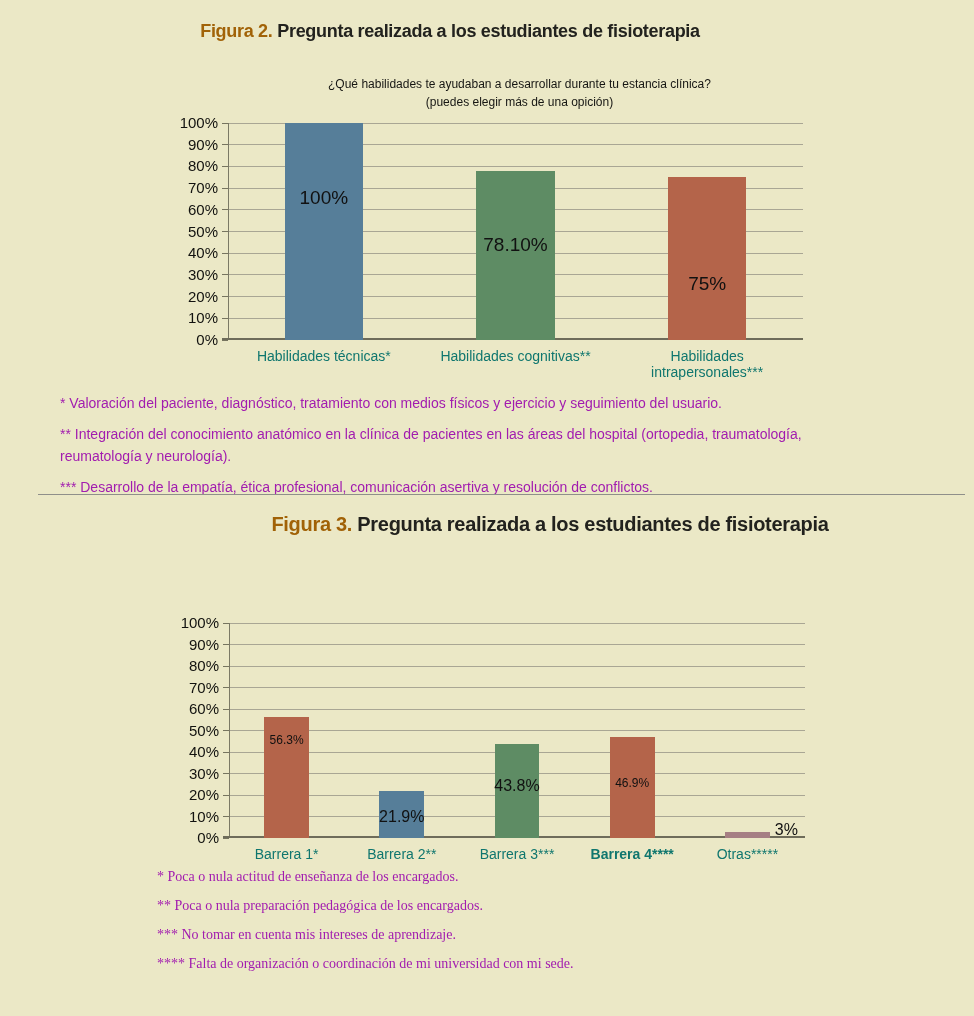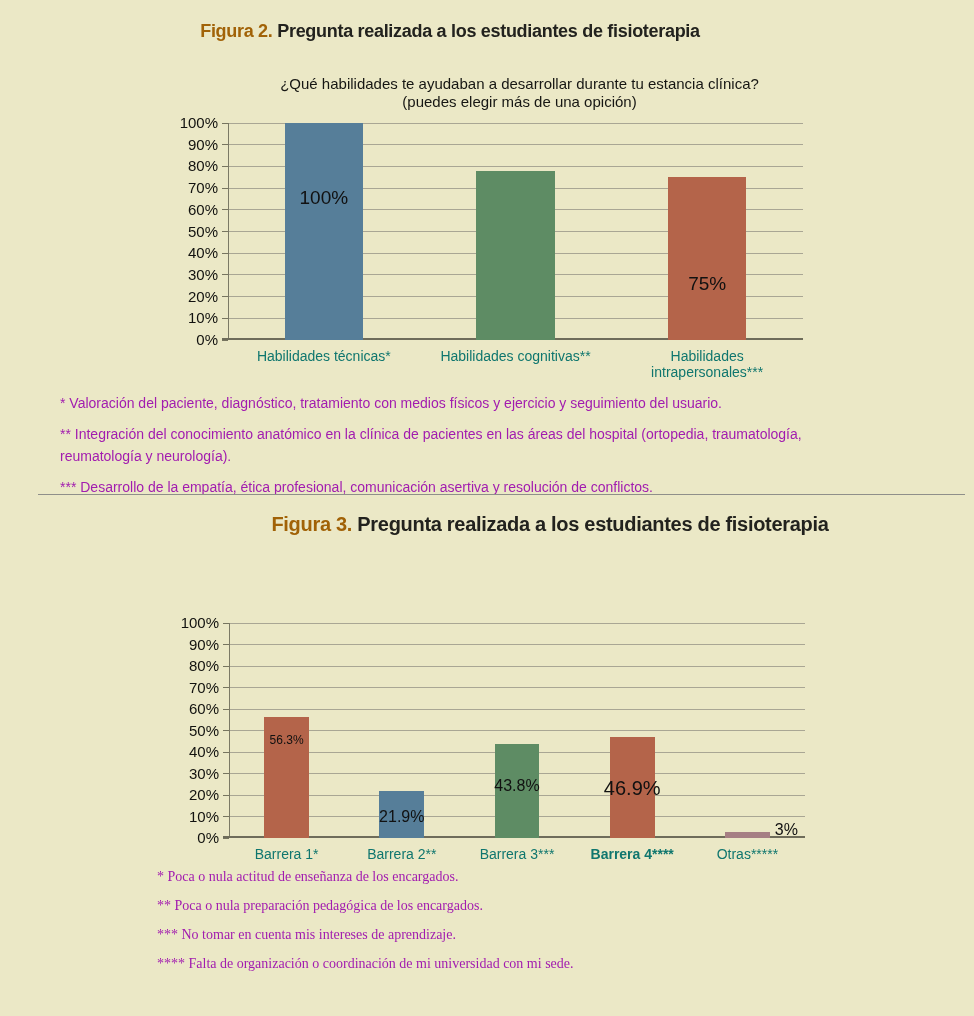--- a/index.html
+++ b/index.html
@@ -4,21 +4,21 @@
 <style>
   html,body{margin:0;padding:0;}
   body{background:#ebe8c6;font-family:"Liberation Sans",sans-serif;}
   .page{position:relative;width:974px;height:1016px;background:#ebe8c6;overflow:hidden;}
 
   .fig-heading{position:absolute;text-align:center;font-weight:bold;color:#22221e;letter-spacing:-0.3px;}
   .fig-heading .prefix{color:#a16207;}
   #fig2-heading{top:20px;left:0;width:900px;font-size:18px;line-height:22px;}
   #fig3-heading{top:512px;left:100px;width:900px;font-size:20px;line-height:24px;}
 
-  .chart-title{position:absolute;text-align:center;white-space:pre-line;color:#161613;font-size:15px;line-height:18px;}
+  .chart-title{position:absolute;text-align:center;white-space:pre-line;color:#161613;font-size:12px;line-height:18px;}
   #chart1-title{top:75px;left:232px;width:575px;}
   #chart2-title{top:566px;left:219px;width:572px;}
 
   .chart{position:absolute;}
   #chart1{left:228px;top:123px;width:575px;height:217px;}
   #chart2{left:229px;top:623px;width:576px;height:215px;}
 
   .gridline{position:absolute;left:0;right:0;height:1px;background:#a9a694;}
   .tick{position:absolute;left:-6px;width:6px;height:1px;background:#76745f;}
   .axis-left{position:absolute;left:0;top:0;bottom:0;width:1px;background:#7b7965;}
@@ -80,20 +80,21 @@
       <div class="ylabel" style="top: 12.7px;">90%</div>
       <div class="gridline" style="top: -0.5px;"></div>
       <div class="tick" style="top: -0.5px;"></div>
       <div class="ylabel" style="top: -9px;">100%</div>
       <div class="axis-left"></div>
       <div class="axis-bottom"></div>
       <div class="bar" style="left: 56.5417px; top: 0px; width: 78.5833px; height: 217px; background: rgb(86, 126, 153);"></div>
       <div class="bar-label" style="font-size: 19px; left: 0px; width: 191.667px; text-align: center; top: 64px;">100%</div>
       <div class="cat-label" style="left: 0px; width: 191.667px; top: 225px;">Habilidades técnicas*</div>
       <div class="bar" style="left: 248.208px; top: 47.523px; width: 78.5833px; height: 169.477px; background: rgb(94, 140, 100);"></div>
+      <div class="bar-label" style="font-size: 19px; left: 191.667px; width: 191.667px; text-align: center; top: 110.523px;">78.10%</div>
       <div class="cat-label" style="left: 191.667px; width: 191.667px; top: 225px;">Habilidades cognitivas**</div>
       <div class="bar" style="left: 439.875px; top: 54.25px; width: 78.5833px; height: 162.75px; background: rgb(180, 100, 74);"></div>
       <div class="bar-label" style="font-size: 19px; left: 383.333px; width: 191.667px; text-align: center; top: 150.25px;">75%</div>
       <div class="cat-label" style="left: 383.333px; width: 191.667px; top: 225px;">Habilidades
 intrapersonales***</div>
     </div>
 
   <div class="footnotes" id="fig2-footnotes">
     <p>* Valoración del paciente, diagnóstico, tratamiento con medios físicos y ejercicio y seguimiento del usuario.</p>
     <p>** Integración del conocimiento anatómico en la clínica de pacientes en las áreas del hospital (ortopedia, traumatología,
@@ -146,21 +147,21 @@
       <div class="bar" style="left: 35.136px; top: 93.955px; width: 44.928px; height: 121.045px; background: rgb(180, 100, 74);"></div>
       <div class="bar-label" style="font-size: 12px; left: 0px; width: 115.2px; text-align: center; top: 109.955px;">56.3%</div>
       <div class="cat-label" style="left: 0px; width: 115.2px; top: 223px;">Barrera 1*</div>
       <div class="bar" style="left: 150.336px; top: 167.915px; width: 44.928px; height: 47.085px; background: rgb(86, 126, 153);"></div>
       <div class="bar-label" style="font-size: 16px; left: 115.2px; width: 115.2px; text-align: center; top: 183.915px;">21.9%</div>
       <div class="cat-label" style="left: 115.2px; width: 115.2px; top: 223px;">Barrera 2**</div>
       <div class="bar" style="left: 265.536px; top: 120.83px; width: 44.928px; height: 94.17px; background: rgb(94, 140, 100);"></div>
       <div class="bar-label" style="font-size: 16px; left: 230.4px; width: 115.2px; text-align: center; top: 152.83px;">43.8%</div>
       <div class="cat-label" style="left: 230.4px; width: 115.2px; top: 223px;">Barrera 3***</div>
       <div class="bar" style="left: 380.736px; top: 114.165px; width: 44.928px; height: 100.835px; background: rgb(180, 100, 74);"></div>
-      <div class="bar-label" style="font-size: 20px; left: 345.6px; width: 115.2px; text-align: center; top: 153.165px;">46.9%</div>
+      <div class="bar-label" style="font-size: 12px; left: 345.6px; width: 115.2px; text-align: center; top: 153.165px;">46.9%</div>
       <div class="cat-label" style="left: 345.6px; width: 115.2px; top: 223px; font-weight: bold;">Barrera 4****</div>
       <div class="bar" style="left: 495.936px; top: 208.55px; width: 44.928px; height: 6.45px; background: rgb(166, 127, 132);"></div>
       <div class="bar-label" style="font-size: 16px; left: 545.864px; top: 196.55px; text-align: left;">3%</div>
       <div class="cat-label" style="left: 460.8px; width: 115.2px; top: 223px;">Otras*****</div>
     </div>
 
   <div class="footnotes" id="fig3-footnotes">
     <p>* Poca o nula actitud de enseñanza de los encargados.</p>
     <p>** Poca o nula preparación pedagógica de los encargados.</p>
     <p>*** No tomar en cuenta mis intereses de aprendizaje.</p>

